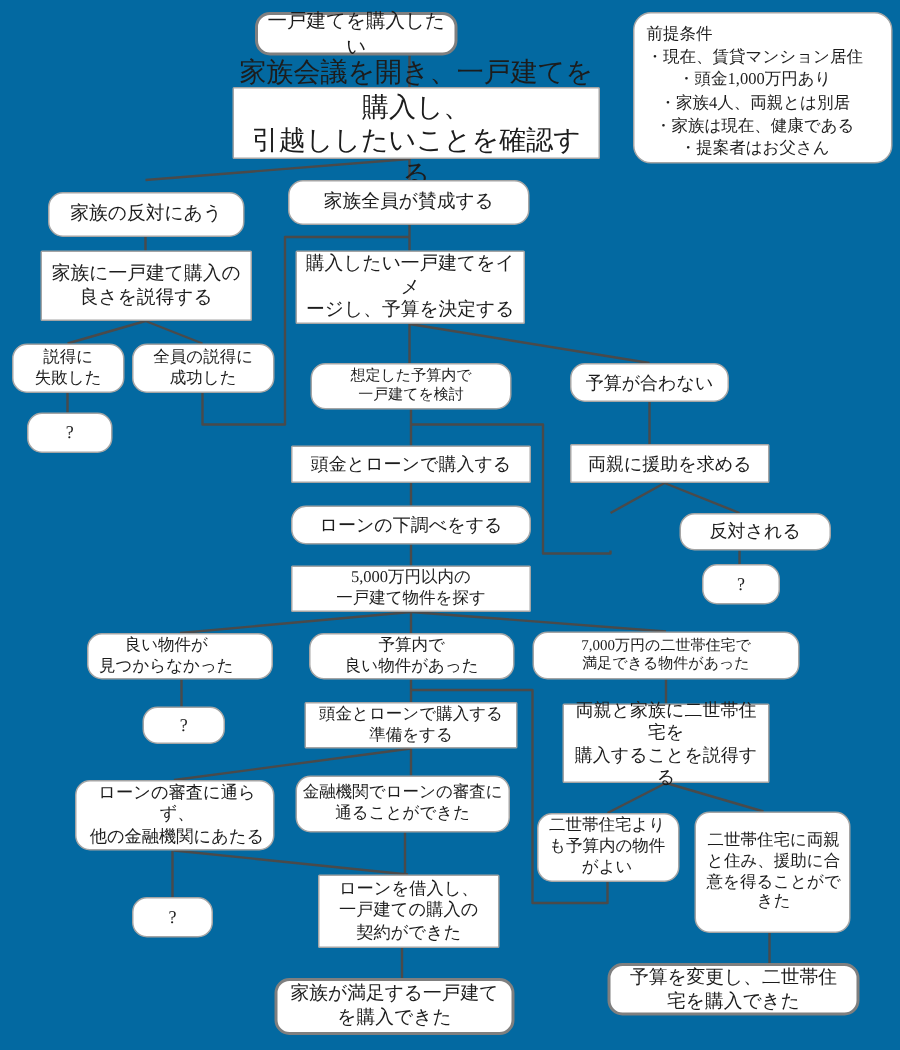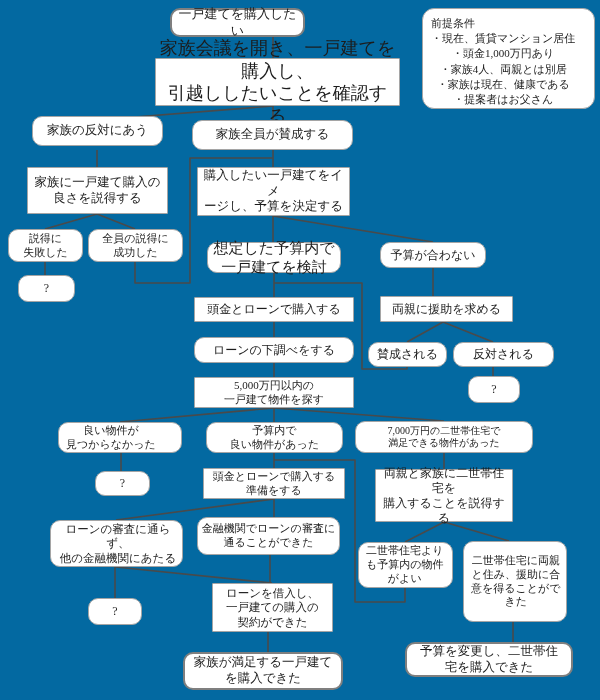--- a/index.html
+++ b/index.html
@@ -68,46 +68,45 @@
   <div class="node rd bold-border" style="left:170px;top:8px;width:135px;height:29px;font-size:13px">一戸建てを購入したい</div>
 
   <div class="node rd note left" style="left:422px;top:8px;width:173px;height:101px;font-size:11px">
     <div class="note-title">前提条件</div>
     <div><div>・現在、賃貸マンション居住</div><div>・頭金1,000万円あり</div><div>・家族4人、両親とは別居</div><div>・家族は現在、健康である</div><div>・提案者はお父さん</div></div>
   </div>
 
   <div class="node sq" style="left:155px;top:58px;width:245px;height:48px;font-size:18px">家族会議を開き、一戸建てを購入し、
 引越ししたいことを確認する</div>
 
-  <div class="node rd" style="left:32px;top:116px;width:131px;height:30px;font-size:12.5px">家族の反対にあう</div>
+  <div class="node rd" style="left:32px;top:128px;width:131px;height:30px;font-size:12.5px">家族の反対にあう</div>
 
   <div class="node rd" style="left:192px;top:120px;width:161px;height:30px;font-size:12.5px">家族全員が賛成する</div>
 
   <div class="node sq" style="left:27px;top:167px;width:141px;height:47px;font-size:12.5px">家族に一戸建て購入の
 良さを説得する</div>
 
   <div class="node sq" style="left:197px;top:167px;width:153px;height:49px;font-size:12.5px">購入したい一戸建てをイメ
 ージし、予算を決定する</div>
 
   <div class="node rd" style="left:8px;top:229px;width:75px;height:33px;font-size:11px">説得に
 失敗した</div>
 
   <div class="node rd" style="left:88px;top:229px;width:95px;height:33px;font-size:11px">全員の説得に
 成功した</div>
 
   <div class="node rd" style="left:18px;top:275px;width:57px;height:27px;font-size:12px">?</div>
 
-  <div class="node rd" style="left:207px;top:242px;width:134px;height:31px;font-size:15px">想定した予算内で
+  <div class="node rd" style="left:207px;top:242px;width:134px;height:31px;font-size:10px">想定した予算内で
 一戸建てを検討</div>
 
   <div class="node rd" style="left:380px;top:242px;width:106px;height:26px;font-size:12px">予算が合わない</div>
 
   <div class="node sq" style="left:380px;top:296px;width:133px;height:26px;font-size:12px">両親に援助を求める</div>
 
-  <div class="node rd" style="left:368px;top:342px;width:79px;height:25px;font-size:12px">賛成される</div>
 
   <div class="node rd" style="left:453px;top:342px;width:101px;height:25px;font-size:12px">反対される</div>
 
   <div class="node rd" style="left:468px;top:376px;width:52px;height:27px;font-size:12px">?</div>
 
   <div class="node sq" style="left:194px;top:297px;width:160px;height:25px;font-size:12px">頭金とローンで購入する</div>
 
   <div class="node rd" style="left:194px;top:337px;width:160px;height:26px;font-size:12px">ローンの下調べをする</div>
 
   <div class="node sq" style="left:194px;top:377px;width:160px;height:31px;font-size:11px">5,000万円以内の

